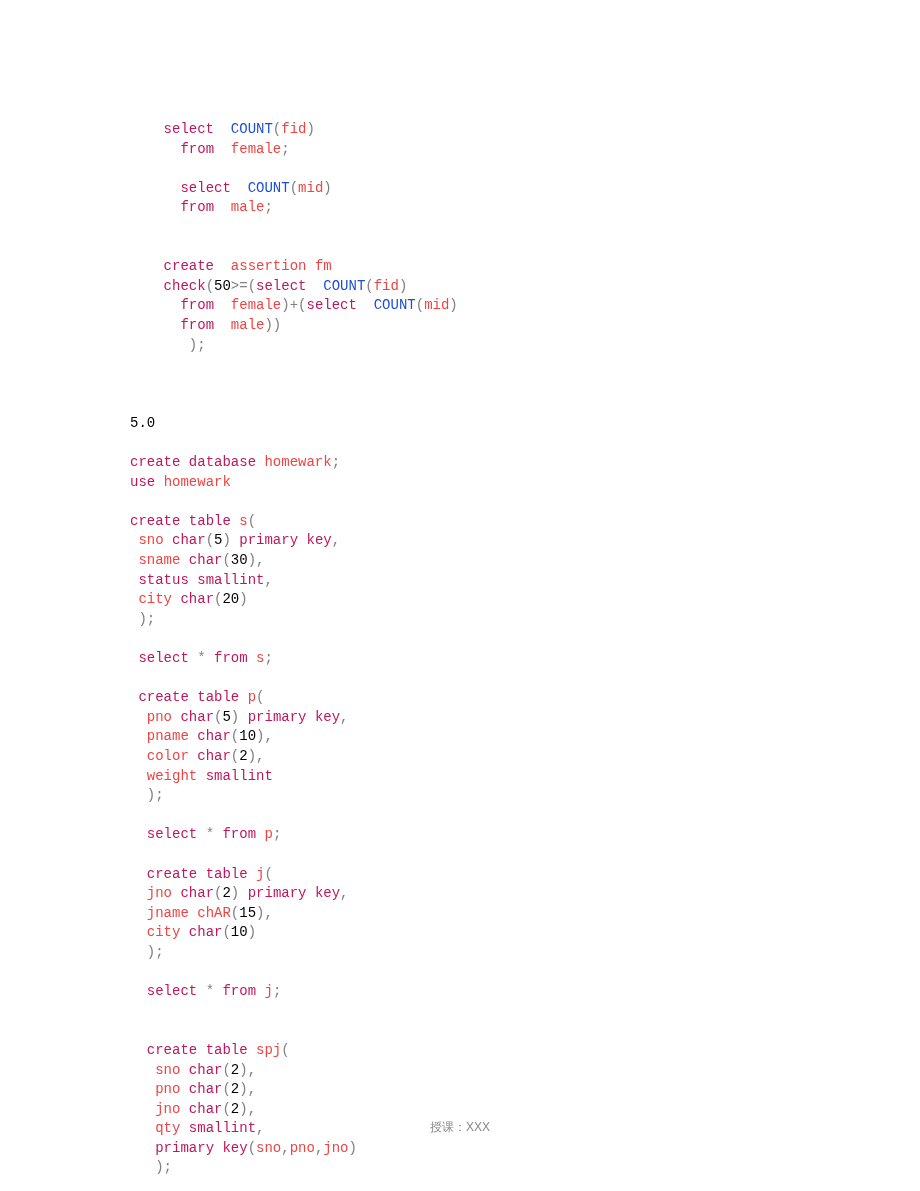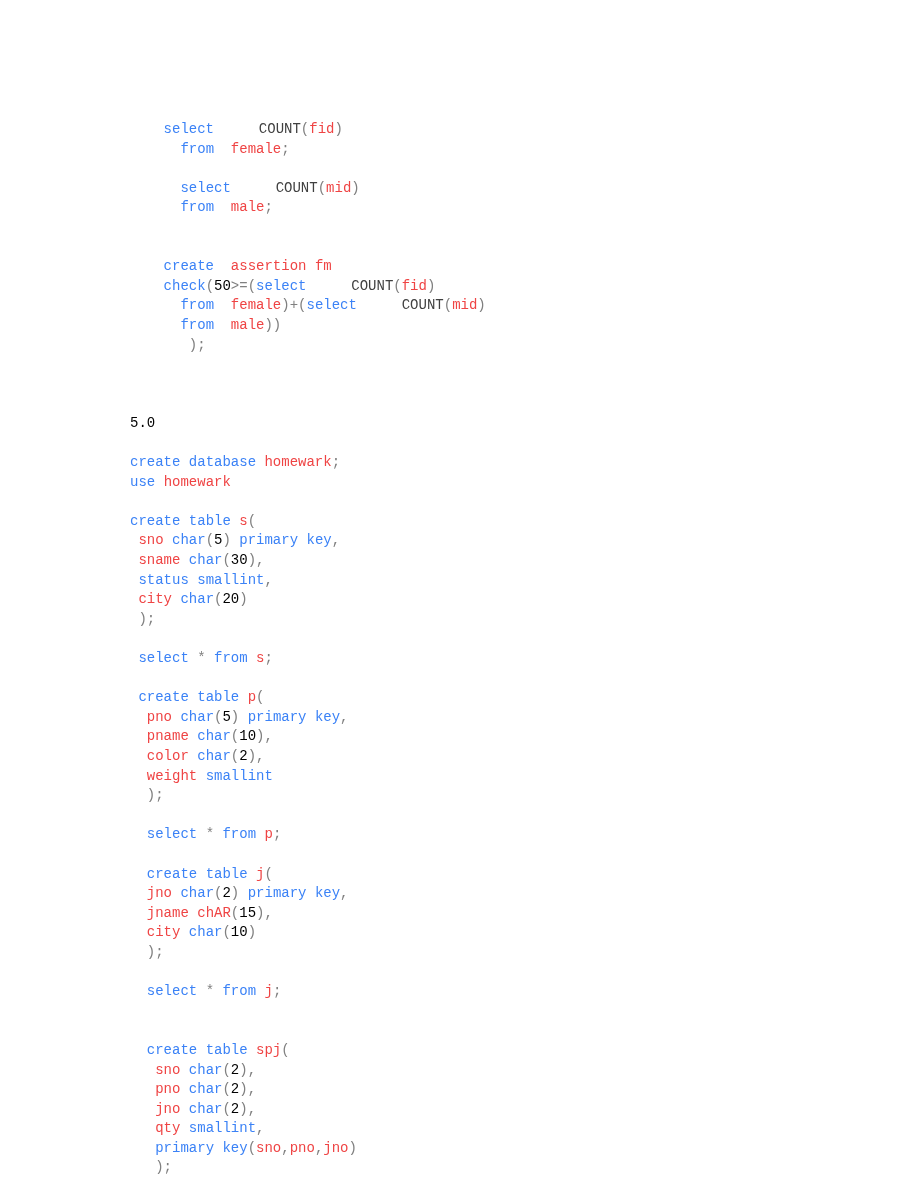--- a/index.html
+++ b/index.html
@@ -18,34 +18,35 @@
     box-sizing: border-box;
     padding: 120px 0 0 0;
   }
   pre.code {
     margin: 0;
     padding: 0 0 0 130px;
     font-family: "Courier New", Consolas, monospace;
     font-size: 14px;
     white-space: pre;
   }
-  .kw { color: #3b82f6; }      
-  .fn { color: #404040; margin-left: 28px; }      
+  .kw { color: #be185d; }      
+  .fn { color: #1d4ed8; }      
   .id { color: #ef4444; }      
   .op { color: #808080; }      
   .nm { color: #000000; }      
   .footer {
     position: absolute;
     bottom: 55px;
     left: 0;
     width: 100%;
     text-align: center;
     font-family: sans-serif;
     font-size: 12px;
     color: #888888;
   }
 </style>
 </head>
 <body>
 
 <div class="page">
   <pre class="code" id="code-block"><div>    <span class="kw">select</span><span class="nm">  </span><span class="fn">COUNT</span><span class="op">(</span><span class="id">fid</span><span class="op">)</span></div><div>      <span class="kw">from</span><span class="nm">  </span><span class="id">female</span><span class="op">;</span></div><div>&nbsp;</div><div>      <span class="kw">select</span><span class="nm">  </span><span class="fn">COUNT</span><span class="op">(</span><span class="id">mid</span><span class="op">)</span></div><div>      <span class="kw">from</span><span class="nm">  </span><span class="id">male</span><span class="op">;</span></div><div>&nbsp;</div><div>&nbsp;</div><div>    <span class="kw">create</span><span class="nm">  </span><span class="id">assertion</span><span class="nm"> </span><span class="id">fm</span></div><div>    <span class="kw">check</span><span class="op">(</span><span class="nm">50</span><span class="op">&gt;=(</span><span class="kw">select</span><span class="nm">  </span><span class="fn">COUNT</span><span class="op">(</span><span class="id">fid</span><span class="op">)</span></div><div>      <span class="kw">from</span><span class="nm">  </span><span class="id">female</span><span class="op">)+(</span><span class="kw">select</span><span class="nm">  </span><span class="fn">COUNT</span><span class="op">(</span><span class="id">mid</span><span class="op">)</span></div><div>      <span class="kw">from</span><span class="nm">  </span><span class="id">male</span><span class="op">))</span></div><div>       <span class="op">);</span></div><div>&nbsp;</div><div>&nbsp;</div><div>&nbsp;</div><div><span class="nm">5.0</span></div><div>&nbsp;</div><div><span class="kw">create</span><span class="nm"> </span><span class="kw">database</span><span class="nm"> </span><span class="id">homewark</span><span class="op">;</span></div><div><span class="kw">use</span><span class="nm"> </span><span class="id">homewark</span></div><div>&nbsp;</div><div><span class="kw">create</span><span class="nm"> </span><span class="kw">table</span><span class="nm"> </span><span class="id">s</span><span class="op">(</span></div><div> <span class="id">sno</span><span class="nm"> </span><span class="kw">char</span><span class="op">(</span><span class="nm">5</span><span class="op">)</span><span class="nm"> </span><span class="kw">primary</span><span class="nm"> </span><span class="kw">key</span><span class="op">,</span></div><div> <span class="id">sname</span><span class="nm"> </span><span class="kw">char</span><span class="op">(</span><span class="nm">30</span><span class="op">),</span></div><div> <span class="kw">status</span><span class="nm"> </span><span class="kw">smallint</span><span class="op">,</span></div><div> <span class="id">city</span><span class="nm"> </span><span class="kw">char</span><span class="op">(</span><span class="nm">20</span><span class="op">)</span></div><div> <span class="op">);</span></div><div>&nbsp;</div><div> <span class="kw">select</span><span class="nm"> </span><span class="op">*</span><span class="nm"> </span><span class="kw">from</span><span class="nm"> </span><span class="id">s</span><span class="op">;</span></div><div>&nbsp;</div><div> <span class="kw">create</span><span class="nm"> </span><span class="kw">table</span><span class="nm"> </span><span class="id">p</span><span class="op">(</span></div><div>  <span class="id">pno</span><span class="nm"> </span><span class="kw">char</span><span class="op">(</span><span class="nm">5</span><span class="op">)</span><span class="nm"> </span><span class="kw">primary</span><span class="nm"> </span><span class="kw">key</span><span class="op">,</span></div><div>  <span class="id">pname</span><span class="nm"> </span><span class="kw">char</span><span class="op">(</span><span class="nm">10</span><span class="op">),</span></div><div>  <span class="id">color</span><span class="nm"> </span><span class="kw">char</span><span class="op">(</span><span class="nm">2</span><span class="op">),</span></div><div>  <span class="id">weight</span><span class="nm"> </span><span class="kw">smallint</span></div><div>  <span class="op">);</span></div><div>&nbsp;</div><div>  <span class="kw">select</span><span class="nm"> </span><span class="op">*</span><span class="nm"> </span><span class="kw">from</span><span class="nm"> </span><span class="id">p</span><span class="op">;</span></div><div>&nbsp;</div><div>  <span class="kw">create</span><span class="nm"> </span><span class="kw">table</span><span class="nm"> </span><span class="id">j</span><span class="op">(</span></div><div>  <span class="id">jno</span><span class="nm"> </span><span class="kw">char</span><span class="op">(</span><span class="nm">2</span><span class="op">)</span><span class="nm"> </span><span class="kw">primary</span><span class="nm"> </span><span class="kw">key</span><span class="op">,</span></div><div>  <span class="id">jname</span><span class="nm"> </span><span class="id">chAR</span><span class="op">(</span><span class="nm">15</span><span class="op">),</span></div><div>  <span class="id">city</span><span class="nm"> </span><span class="kw">char</span><span class="op">(</span><span class="nm">10</span><span class="op">)</span></div><div>  <span class="op">);</span></div><div>&nbsp;</div><div>  <span class="kw">select</span><span class="nm"> </span><span class="op">*</span><span class="nm"> </span><span class="kw">from</span><span class="nm"> </span><span class="id">j</span><span class="op">;</span></div><div>&nbsp;</div><div>&nbsp;</div><div>  <span class="kw">create</span><span class="nm"> </span><span class="kw">table</span><span class="nm"> </span><span class="id">spj</span><span class="op">(</span></div><div>   <span class="id">sno</span><span class="nm"> </span><span class="kw">char</span><span class="op">(</span><span class="nm">2</span><span class="op">),</span></div><div>   <span class="id">pno</span><span class="nm"> </span><span class="kw">char</span><span class="op">(</span><span class="nm">2</span><span class="op">),</span></div><div>   <span class="id">jno</span><span class="nm"> </span><span class="kw">char</span><span class="op">(</span><span class="nm">2</span><span class="op">),</span></div><div>   <span class="id">qty</span><span class="nm"> </span><span class="kw">smallint</span><span class="op">,</span></div><div>   <span class="kw">primary</span><span class="nm"> </span><span class="kw">key</span><span class="op">(</span><span class="id">sno</span><span class="op">,</span><span class="id">pno</span><span class="op">,</span><span class="id">jno</span><span class="op">)</span></div><div>   <span class="op">);</span></div><div>&nbsp;</div></pre>
+  <div class="footer">授课：XXX</div>
 </div>
 
 </body></html>

